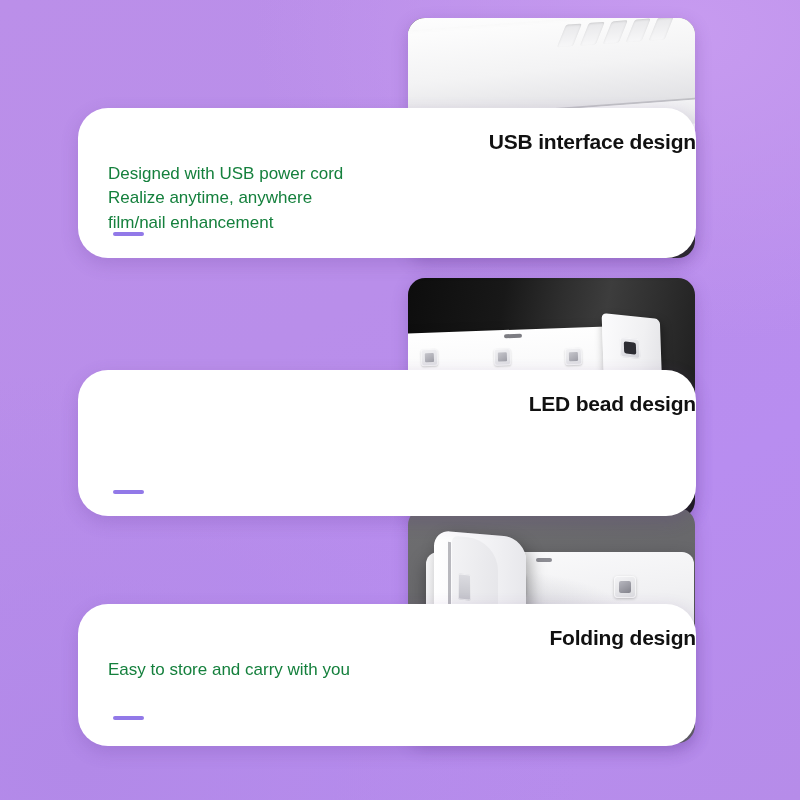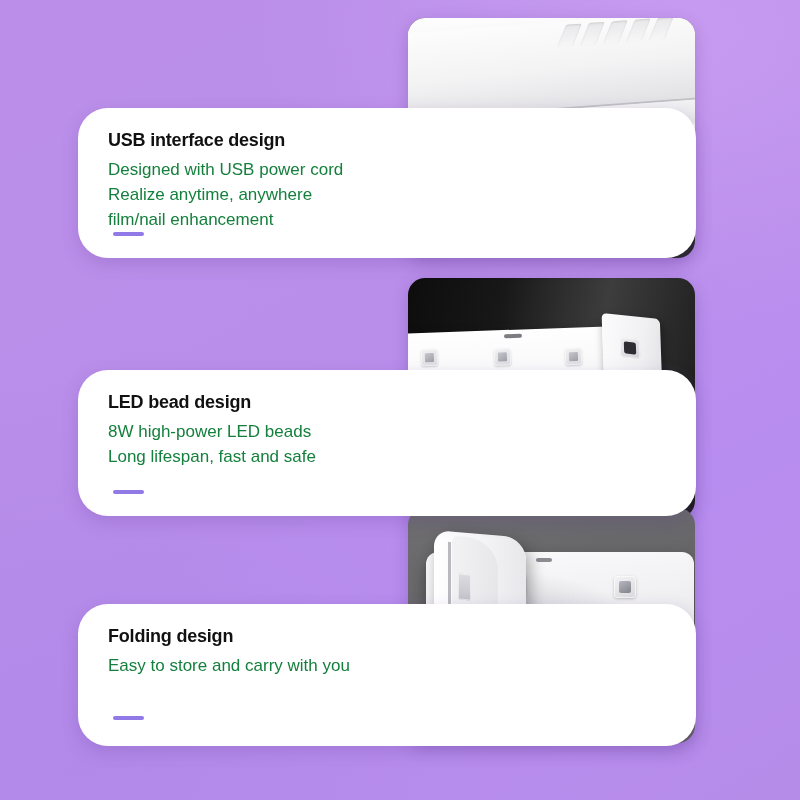--- a/index.html
+++ b/index.html
@@ -46,26 +46,27 @@
     border-radius:30px;
     box-shadow:0 6px 18px rgba(90,50,140,.20);
     z-index:5;
   }
   #row-led  .card { top:108px; height:146px; }
   #row-fold .card { top:112px; height:142px; }
 
   .card-inner { position:absolute; left:30px; top:22px; right:0; }
 
   .card-title {
-    font-size:18px;
+    font-size:21px;
     font-weight:bold;
     color:#111;
     letter-spacing:-.2px;
     line-height:1.18;
     white-space:nowrap;
+    text-align:right;
   }
   .card-desc {
     margin-top:7px;
     font-size:17px;
     color:#15803d;
     line-height:1.45;
     white-space:pre-line;
   }
   .accent-dash {
     position:absolute;
@@ -375,22 +376,20 @@
         <div class="led" style="left:146px; top:56px;"></div>
       </div>
       <div class="p2-flap"></div>
       <div class="p2-flap-led a"></div>
       <div class="p2-flap-led b"></div>
     </div>
 
     <div class="card">
       <div class="card-inner">
         <div class="card-title">LED bead design</div>
-        <div class="card-desc">8W high-power LED beads
-Long lifespan, fast and safe</div>
       </div>
       <div class="accent-dash"></div>
     </div>
   </div>
 
   <div class="row" id="row-fold">
 
     <div class="photo">
       <div class="p3-bg"></div>
       <div class="p3-body"></div>

